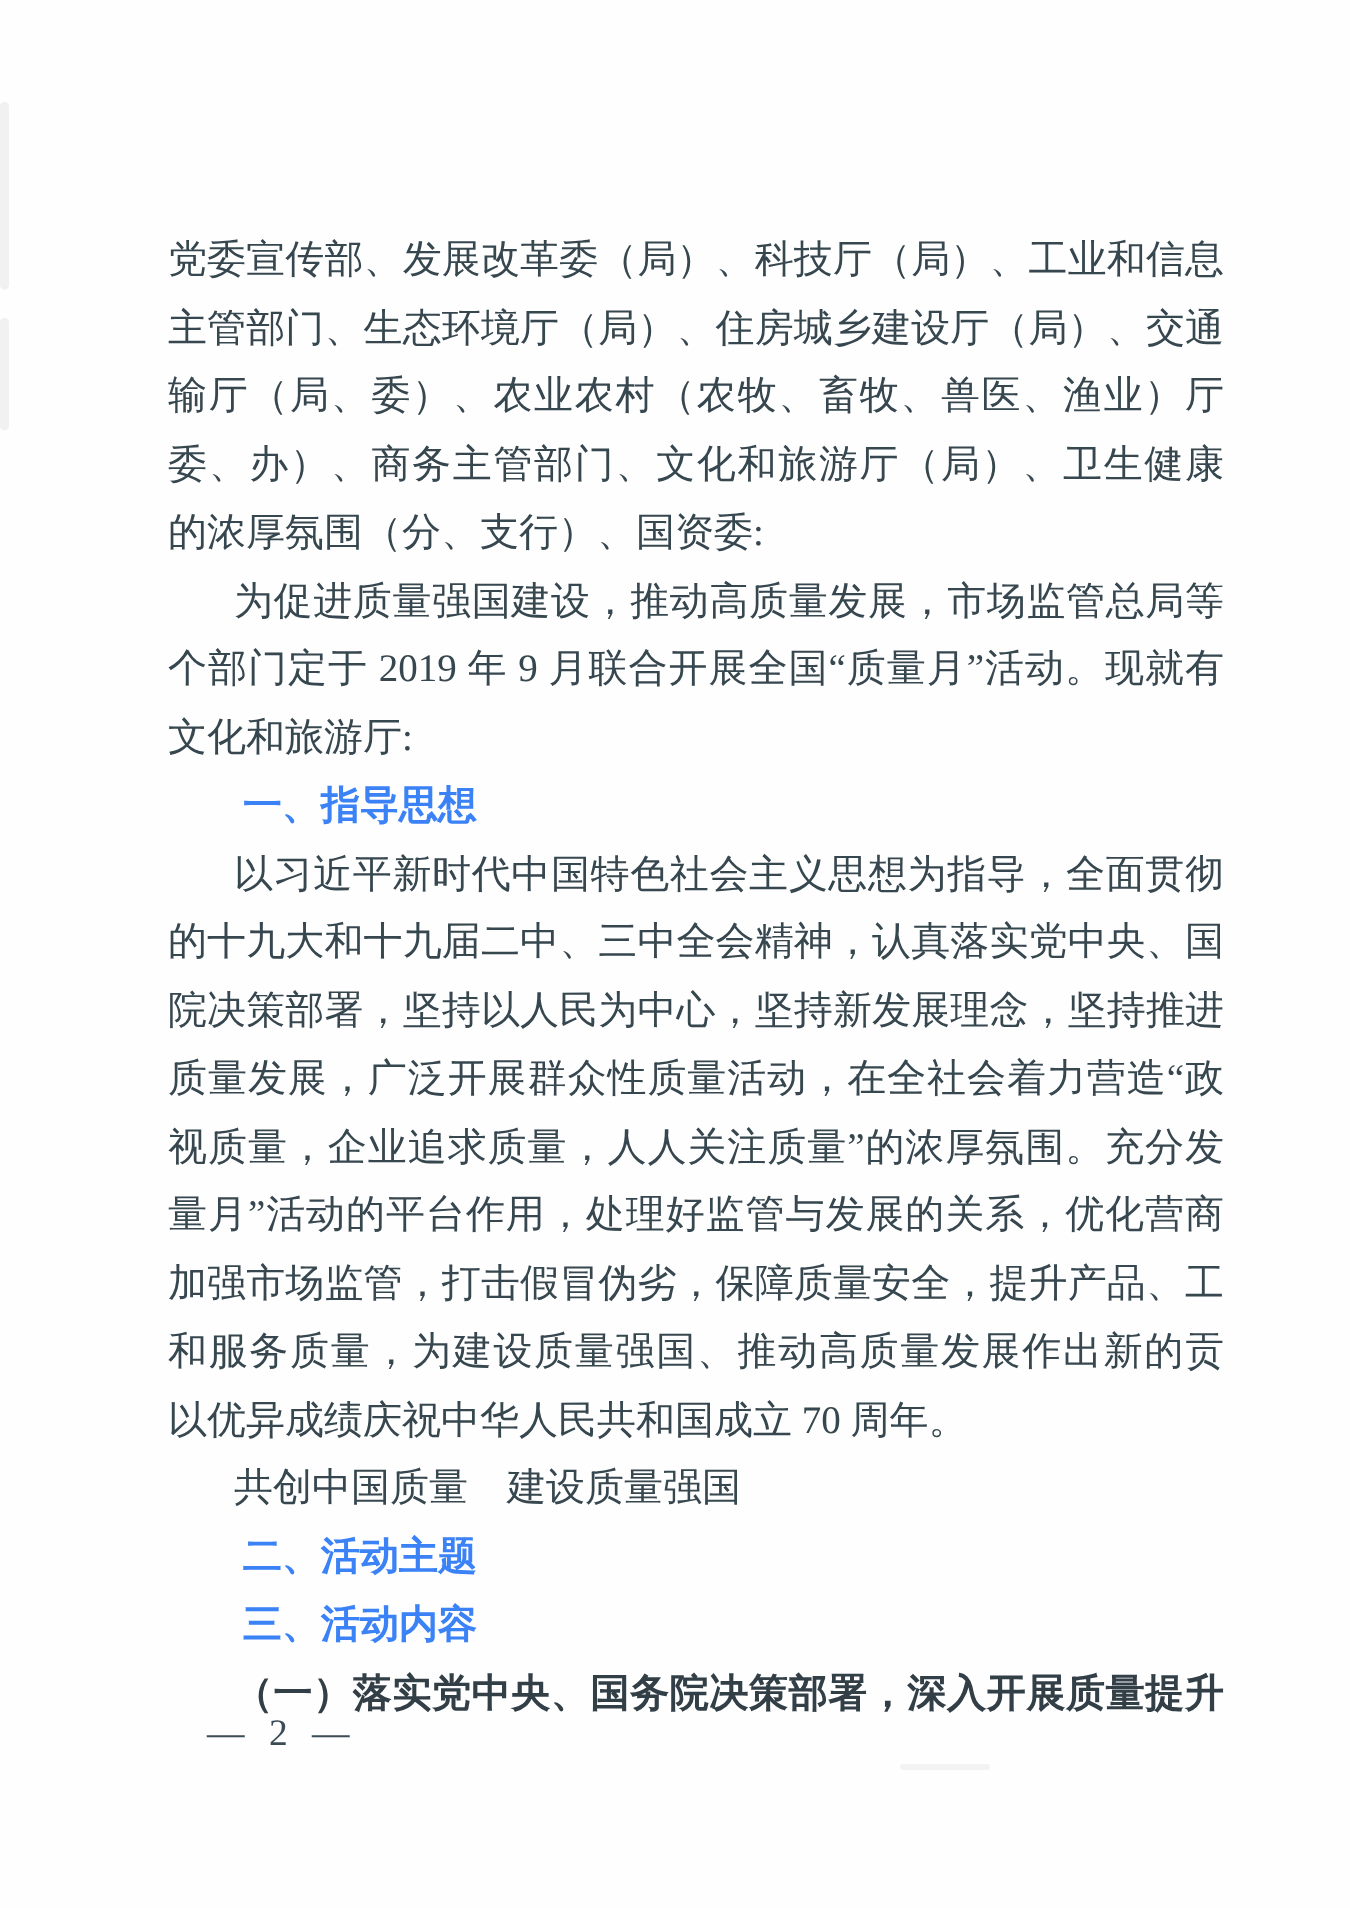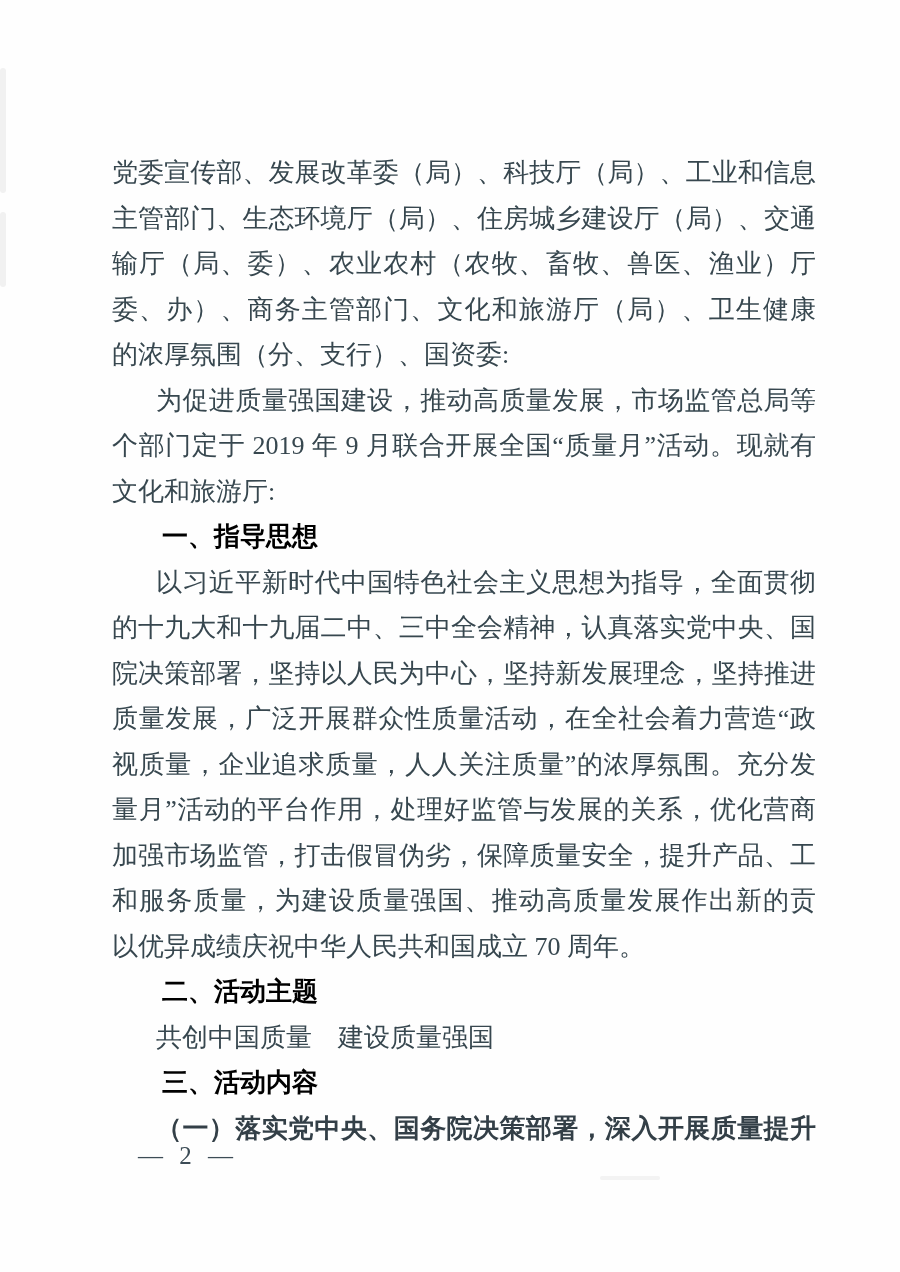--- a/index.html
+++ b/index.html
@@ -43,21 +43,21 @@
   }
   .line.full {
     text-align-last: justify;
     white-space: normal;
   }
   .line.ind { text-indent: 44px; }
   .line.hd {
     font-family: Liberation Sans, sans-serif;
     font-weight: bold;
     text-indent: 50px;
-    color: #000000;
+    color: #3b82f6;
   }
   .line.sub {
     font-family: "Liberation Sans", "DejaVu Sans", sans-serif;
     font-weight: bold;
     color: #333f47;
   }
   .pageno {
     position: absolute;
     left: 138px;
     top: 1142px;
@@ -92,21 +92,21 @@
     <div class="line full ind">以习近平新时代中国特色社会主义思想为指导，全面贯彻党</div>
     <div class="line full">的十九大和十九届二中、三中全会精神，认真落实党中央、国务</div>
     <div class="line full">院决策部署，坚持以人民为中心，坚持新发展理念，坚持推进高</div>
     <div class="line full">质量发展，广泛开展群众性质量活动，在全社会着力营造“政府重</div>
     <div class="line full">视质量，企业追求质量，人人关注质量”的浓厚氛围。充分发挥“质</div>
     <div class="line full">量月”活动的平台作用，处理好监管与发展的关系，优化营商环境，</div>
     <div class="line full">加强市场监管，打击假冒伪劣，保障质量安全，提升产品、工程</div>
     <div class="line full">和服务质量，为建设质量强国、推动高质量发展作出新的贡献，</div>
     <div class="line">以优异成绩庆祝中华人民共和国成立 70 周年。</div>
 
+    <div class="line ind">共创中国质量　建设质量强国</div>
     <div class="line hd">二、活动主题</div>
-    <div class="line ind">共创中国质量　建设质量强国</div>
 
     <div class="line hd">三、活动内容</div>
     <div class="line sub full ind">（一）落实党中央、国务院决策部署，深入开展质量提升行</div>
   </div>
 
   <div class="pageno">— 2 —</div>
 </div>
 
 </body></html>

